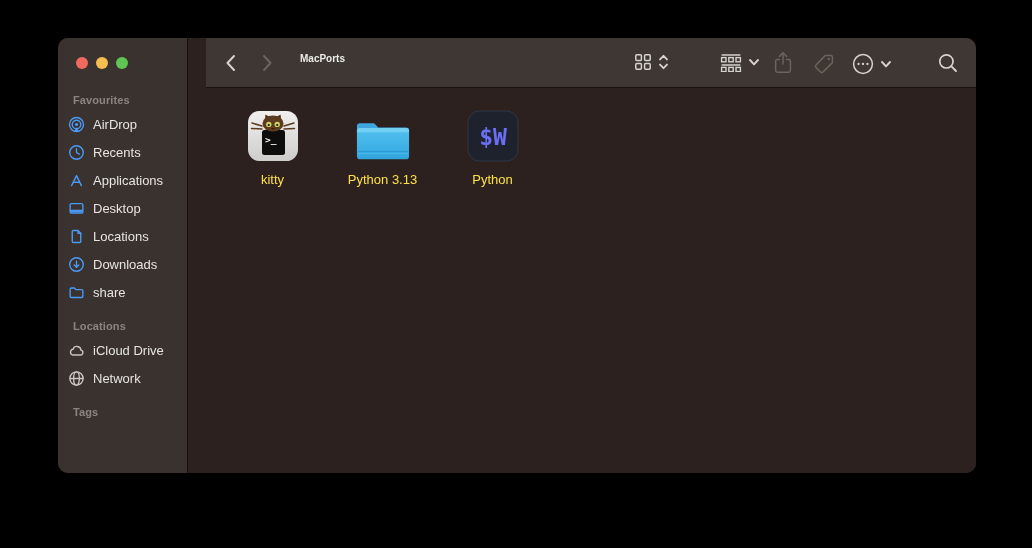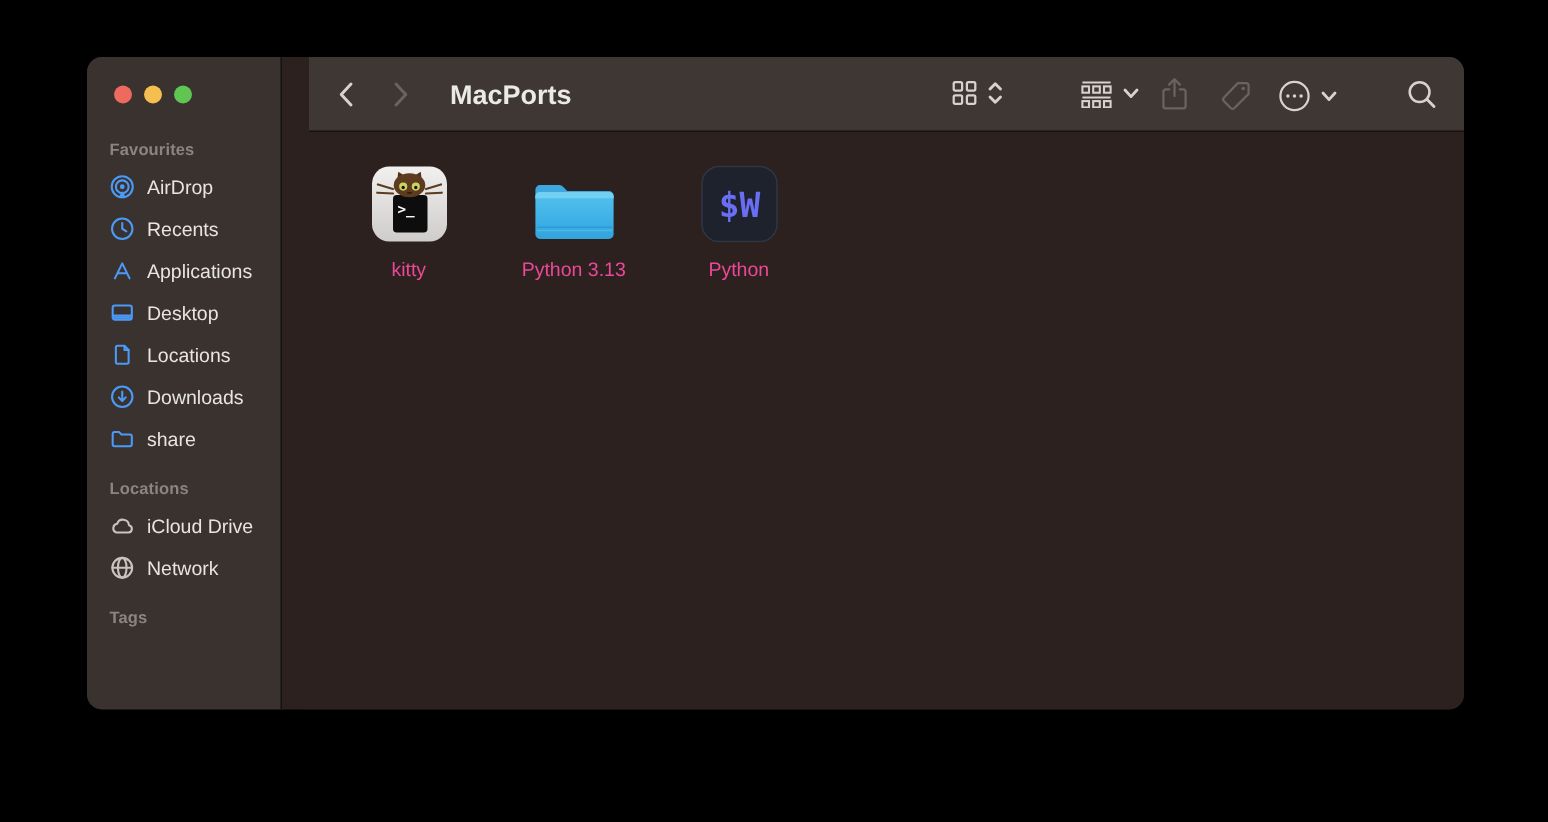--- a/index.html
+++ b/index.html
@@ -14,58 +14,58 @@
   .sidebar { position:absolute; left:0; top:0; bottom:0; width:130px;
     background:#39322f; border-right:1px solid #151110; overflow:hidden; }
   .traffic { position:absolute; left:18px; top:19px; display:flex; gap:8px; }
   .light { width:12px; height:12px; border-radius:50%; }
   .sb-scrollbar { position:absolute; left:136px; top:57px; width:7px; height:232px;
     border-radius:4px; background:#9b928d; opacity:.92; }
   .sb-sections { position:absolute; left:0; top:42px; right:0; }
   .sb-header { margin:14px 0 3px 15px; font-size:11px; font-weight:700;
     color:#8b8480; letter-spacing:.1px; height:13px; line-height:13px; }
   .sb-item { position:relative; display:flex; align-items:center; height:28px;
-    padding-left:15px; font-size:13px; color:#e7e4e1; cursor:default; }
+    padding-left:10px; font-size:13px; color:#e7e4e1; cursor:default; }
   .sb-item .icon { width:17px; height:17px; margin-right:8px; flex:none;
     display:flex; align-items:center; justify-content:center; }
   .sb-item .icon svg { width:100%; height:100%; }
   .icon-blue { color:#4b9af7; }
   .icon-gray { color:#c9c4c0; }
   .eject-icon { position:absolute; left:103px; top:8px; width:13px; height:13px;
     color:#9a918c; }
   .eject-icon svg { width:100%; height:100%; }
 
   
   .toolbar { position:absolute; left:148px; top:0; right:0; height:50px;
     background:#3e3733; border-bottom:1px solid #17120f; }
   .tb { position:absolute; top:14px; display:flex; align-items:center; gap:5px;
     color:#d6d2ce; }
   .tb svg { display:block; }
   .tb.disabled { color:#6b635d; }
   .tb-back    { left:18px;  top:15px; }
   .tb-forward { left:55px;  top:15px; color:#6b635d; }
-  .window-title { position:absolute; left:94px; top:15px; font-size:18px;
+  .window-title { position:absolute; left:94px; top:15px; font-size:10px;
     font-weight:700; color:#eceae7; }
   .tb-view    { left:427px; }
   .tb-group   { left:513px; }
   .tb-share   { left:566px; top:13px; }
   .tb-tag     { left:606px; }
   .tb-more    { left:645px; }
   .tb-search  { left:731px; }
 
   
   .content { position:absolute; left:148px; top:51px; right:0; bottom:0;
     background:#2c211e; display:flex; align-items:flex-start;
     padding:21px 0 0 14px; }
   .file-item { width:105px; margin-right:5px; display:flex;
     flex-direction:column; align-items:center; }
   .file-icon { width:56px; height:52px; display:flex; align-items:flex-end;
     justify-content:center; }
   .file-icon svg { display:block; }
-  .file-label { margin-top:10px; font-size:13px; color:#ec4899;
+  .file-label { margin-top:10px; font-size:13px; color:#fde047;
     text-align:left; white-space:nowrap; }
 </style>
 </head>
 <body>
 
 <div class="window">
 
   <div class="sidebar">
     <div class="traffic">
         <span class="light" style="background: rgb(238, 106, 95);"></span>

